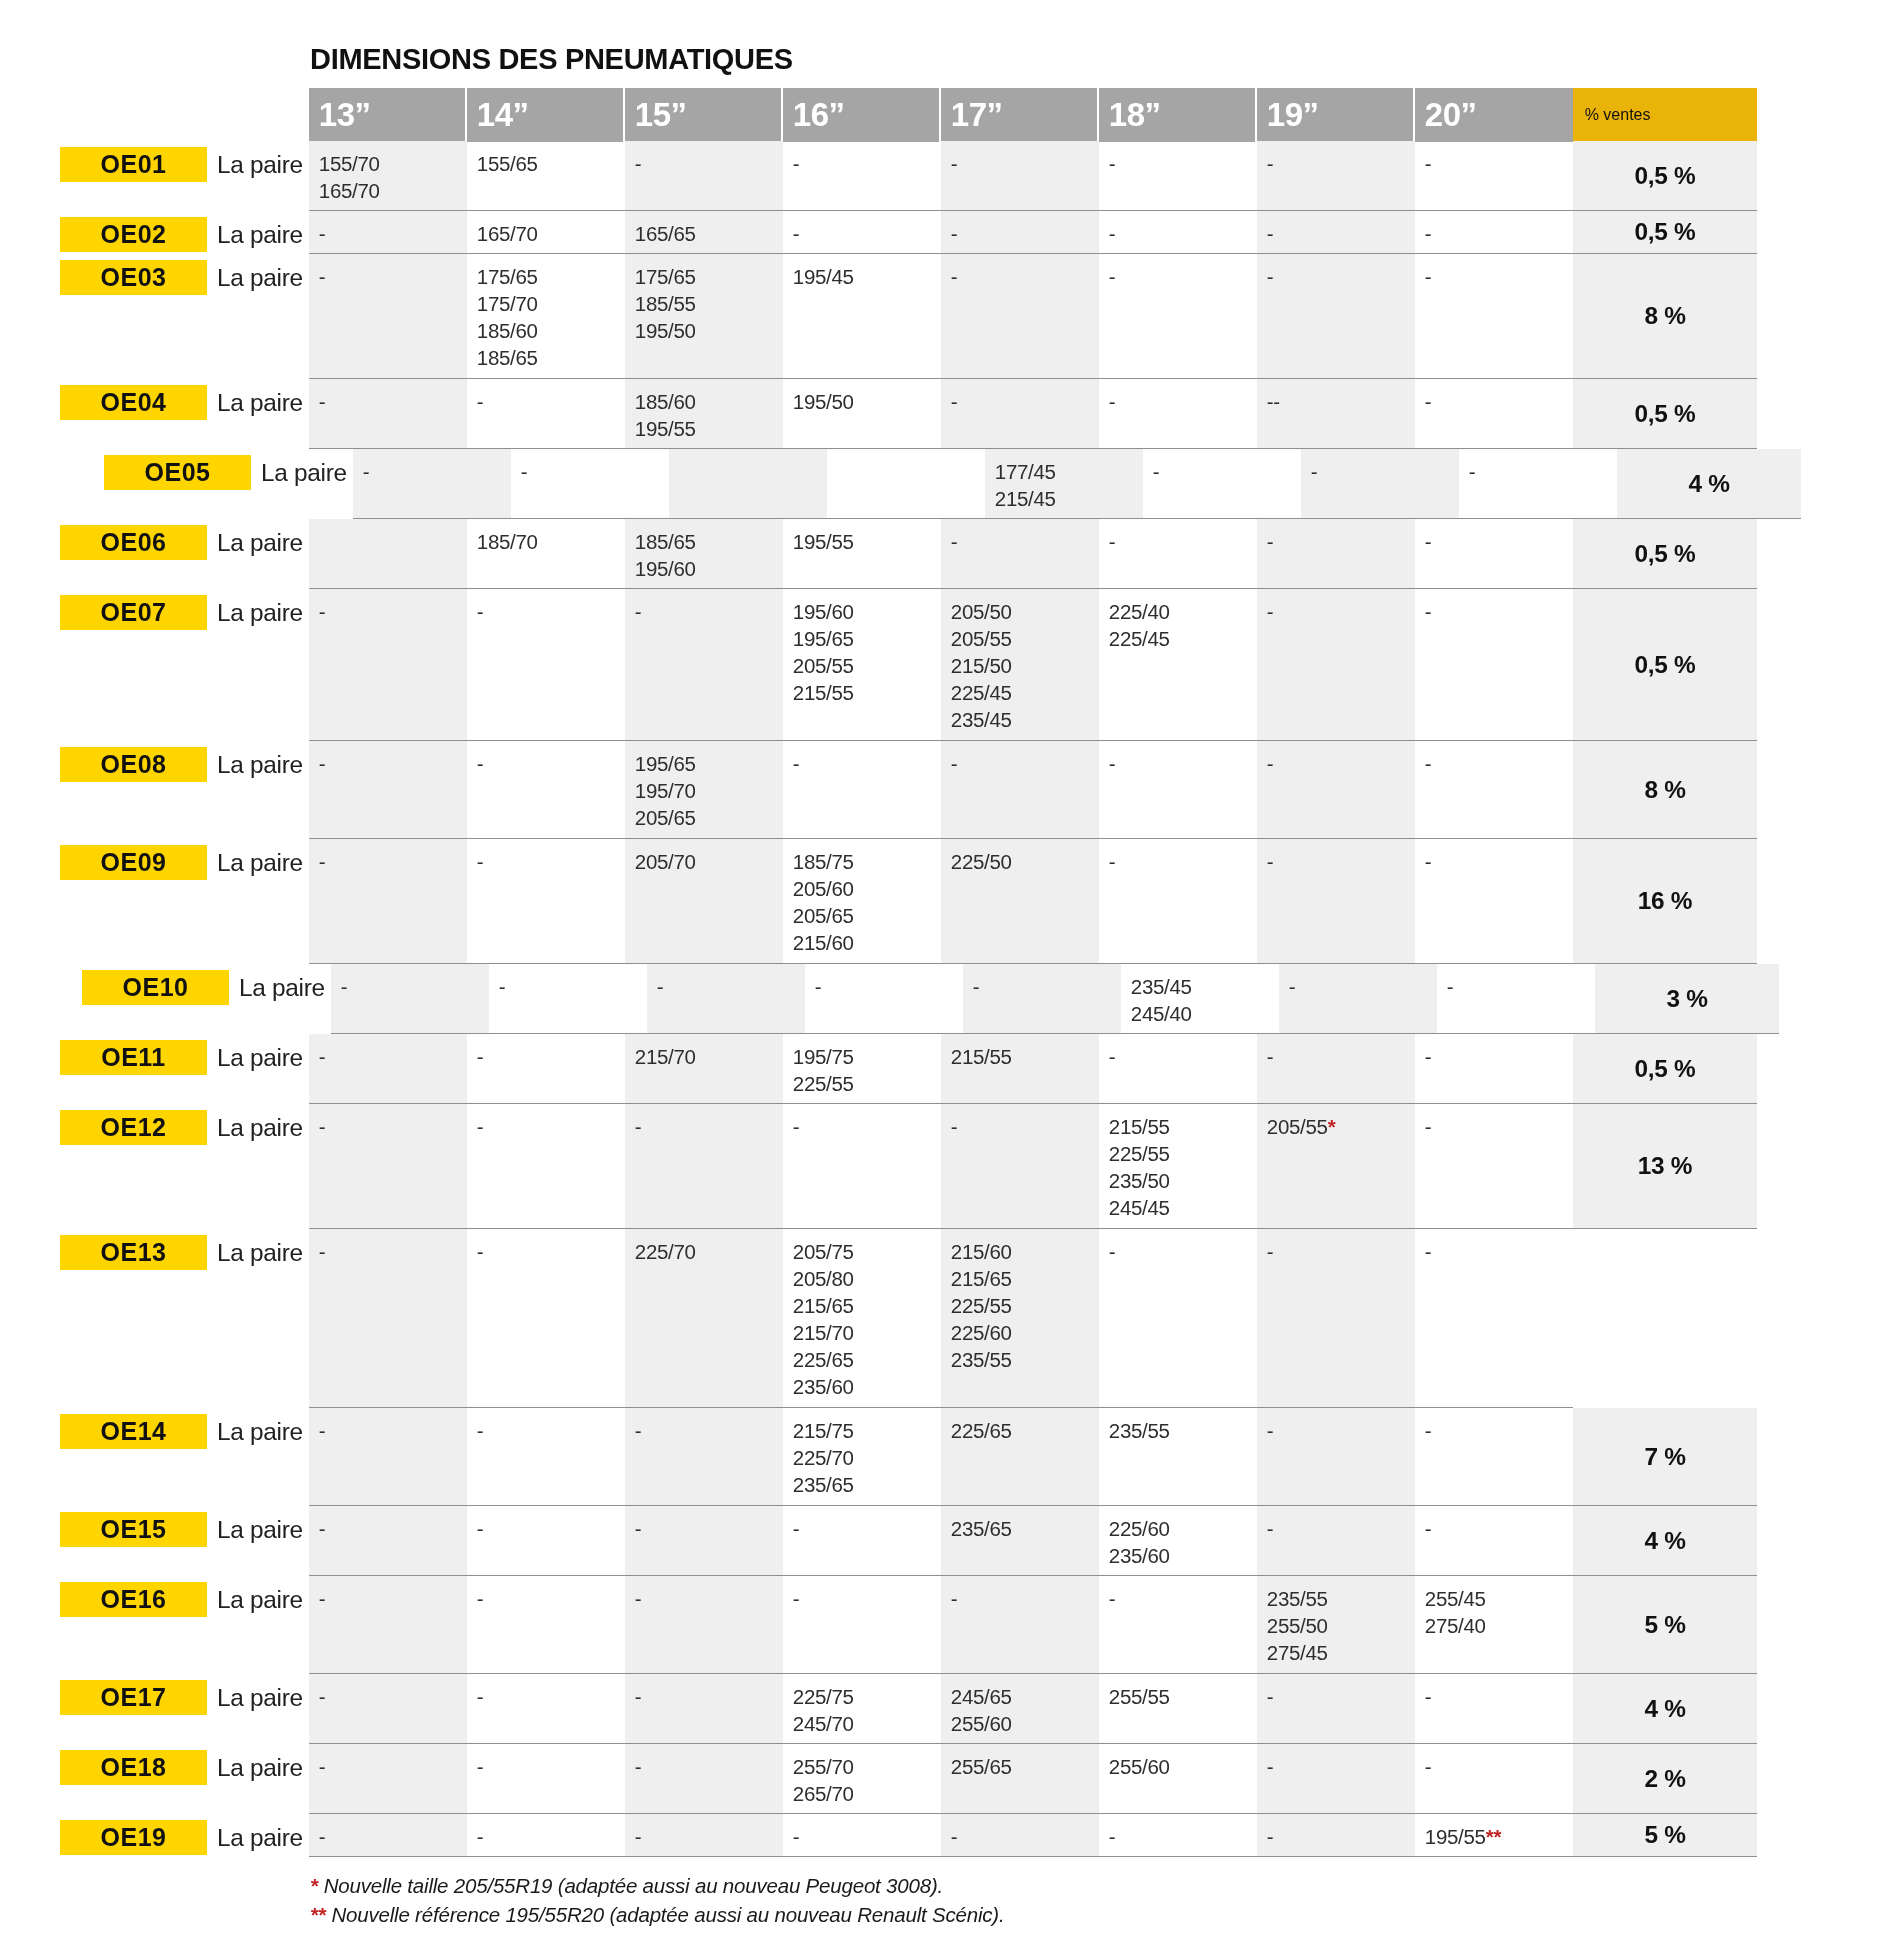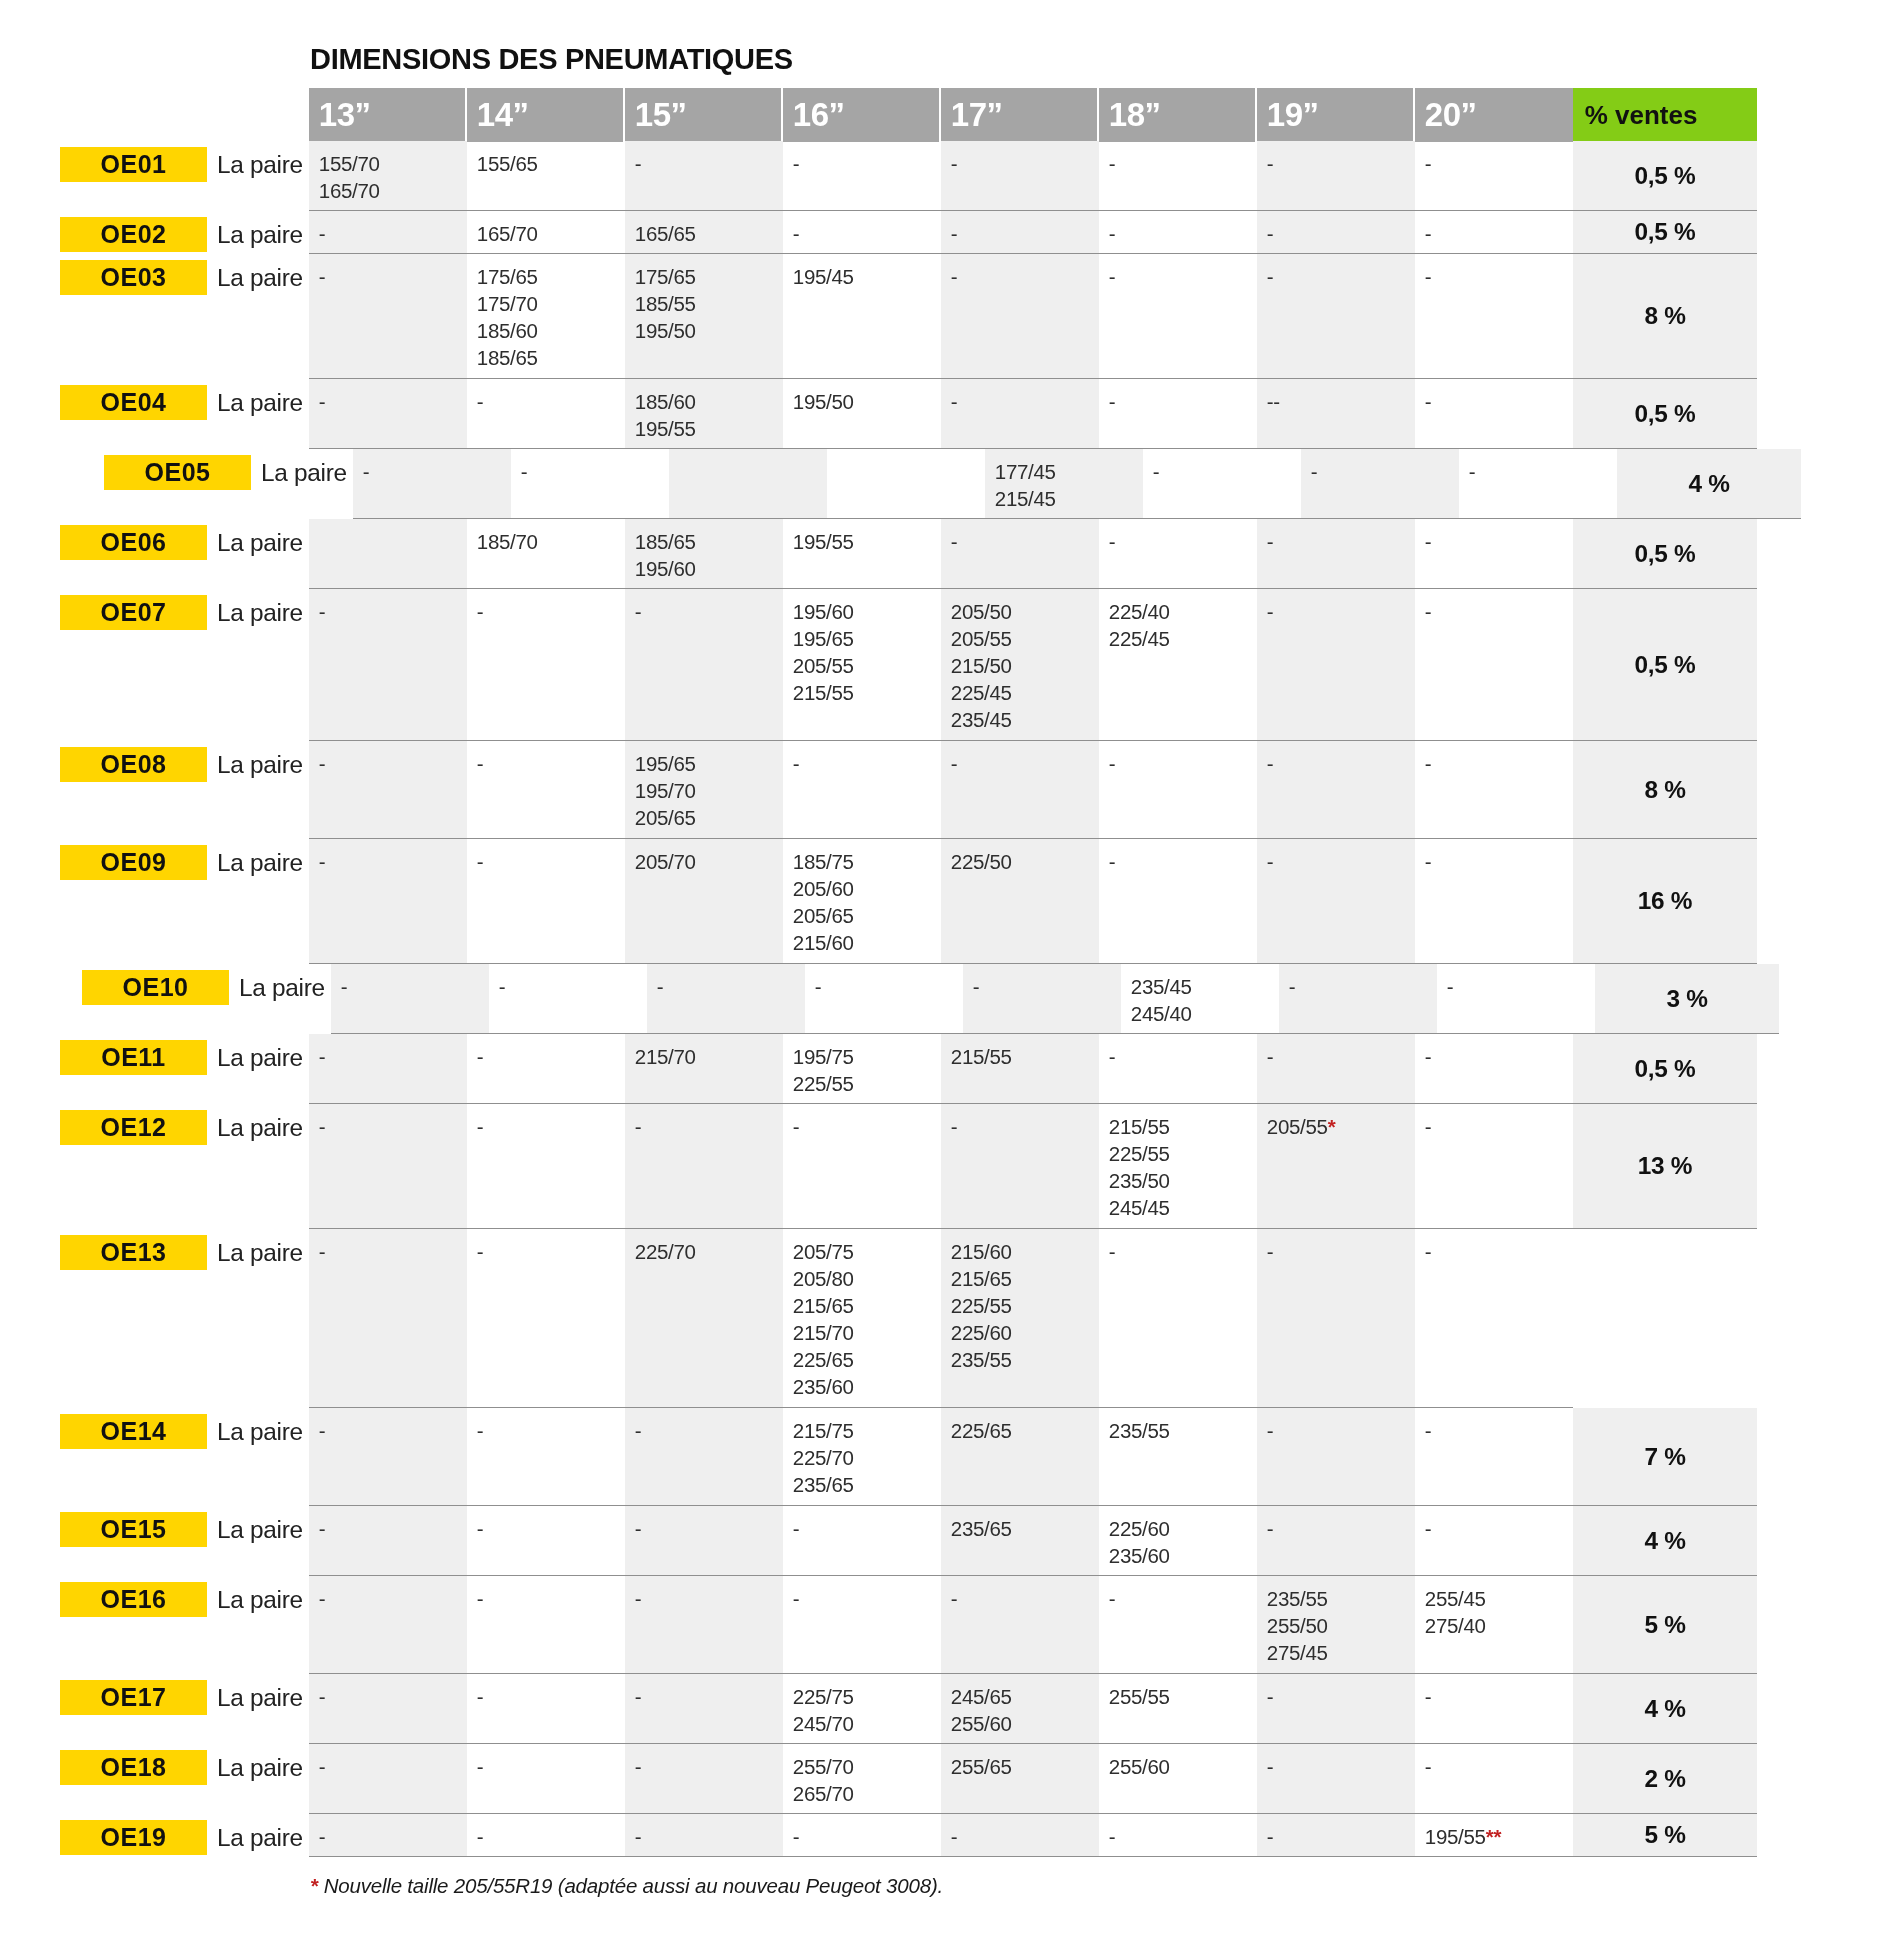--- a/index.html
+++ b/index.html
@@ -39,22 +39,22 @@
     font-size:33px;font-weight:bold;letter-spacing:-0.5px;
     display:flex;align-items:center;
     padding-left:9.8px;
     border-right:2.9px solid #ffffff;
   }
   .colhead:last-child{border-right:none;}
   .pct-header{
     width:184px;height:54px;
     display:flex;align-items:center;
     padding-left:11.7px;
-    font-size:26px;font-weight:bold;color:#111;
-    background:#84cc16;
+    font-size:16px;font-weight:normal;color:#111;
+    background:#eab308;
   }
   .rows{position:absolute;left:0;top:141px;}
   .row{display:flex;}
   .gutter{width:309px;position:relative;}
   .badge{
     position:absolute;left:60px;top:5.9px;
     width:147px;height:35px;
     background:var(--yellow);
     display:flex;align-items:center;justify-content:center;
     font-weight:bold;font-size:25px;letter-spacing:0.5px;
@@ -781,16 +781,19 @@
             <div class="pct">5 %</div>
           </div>
         </div>
       </div>
   </div>
 
   <div class="footnotes">
     <div class="footnote">
       <span class="fn-star">*</span><span>Nouvelle taille 205/55R19 (adaptée aussi au nouveau Peugeot 3008).</span>
     </div>
+    <div class="footnote">
+      <span class="fn-star">**</span><span>Nouvelle référence 195/55R20 (adaptée aussi au nouveau Renault Scénic).</span>
+    </div>
   </div>
 
 </div>
 
 
 </body></html>

